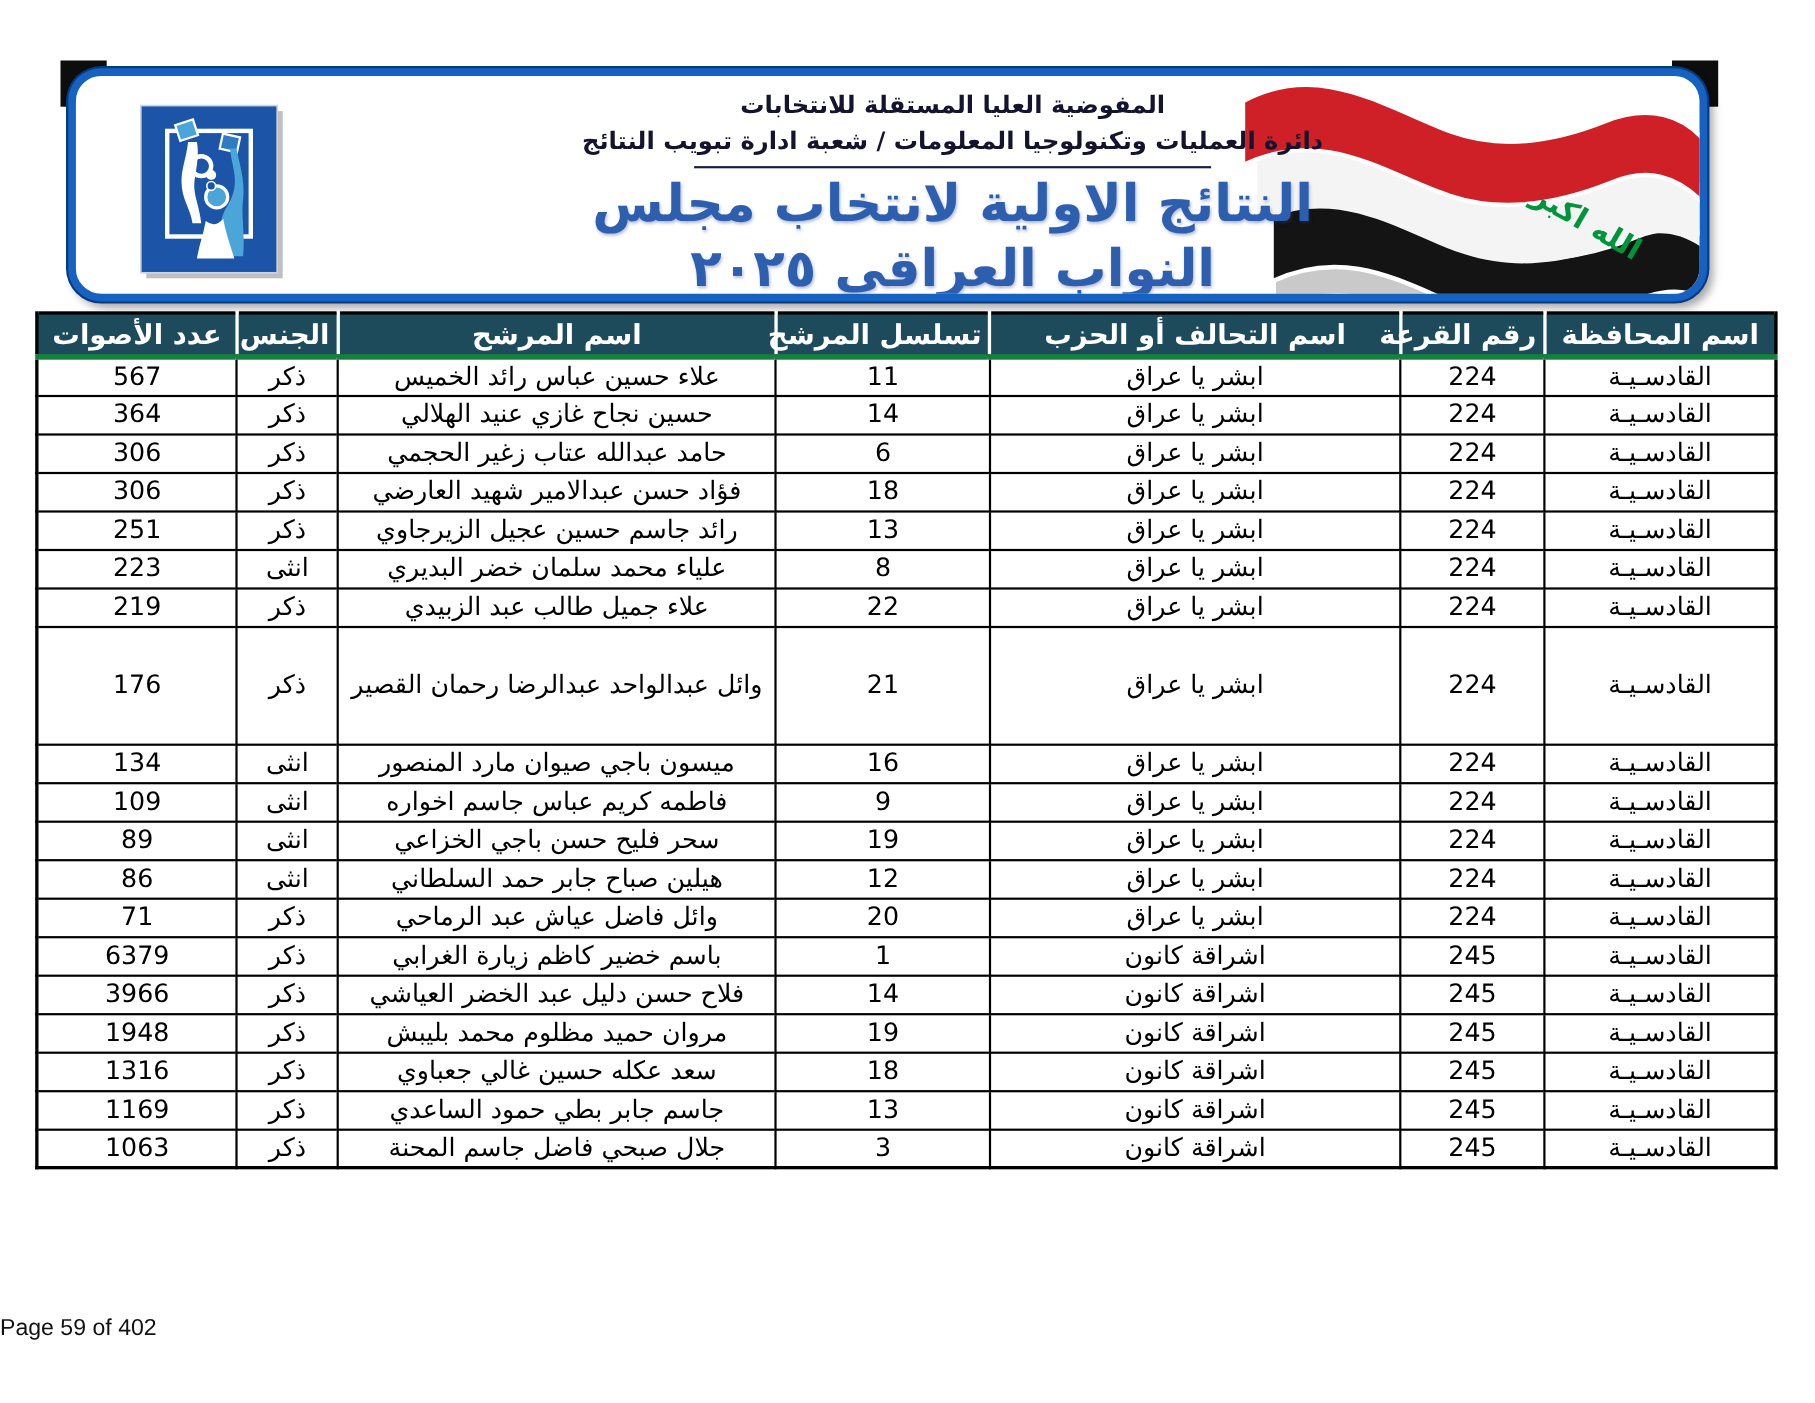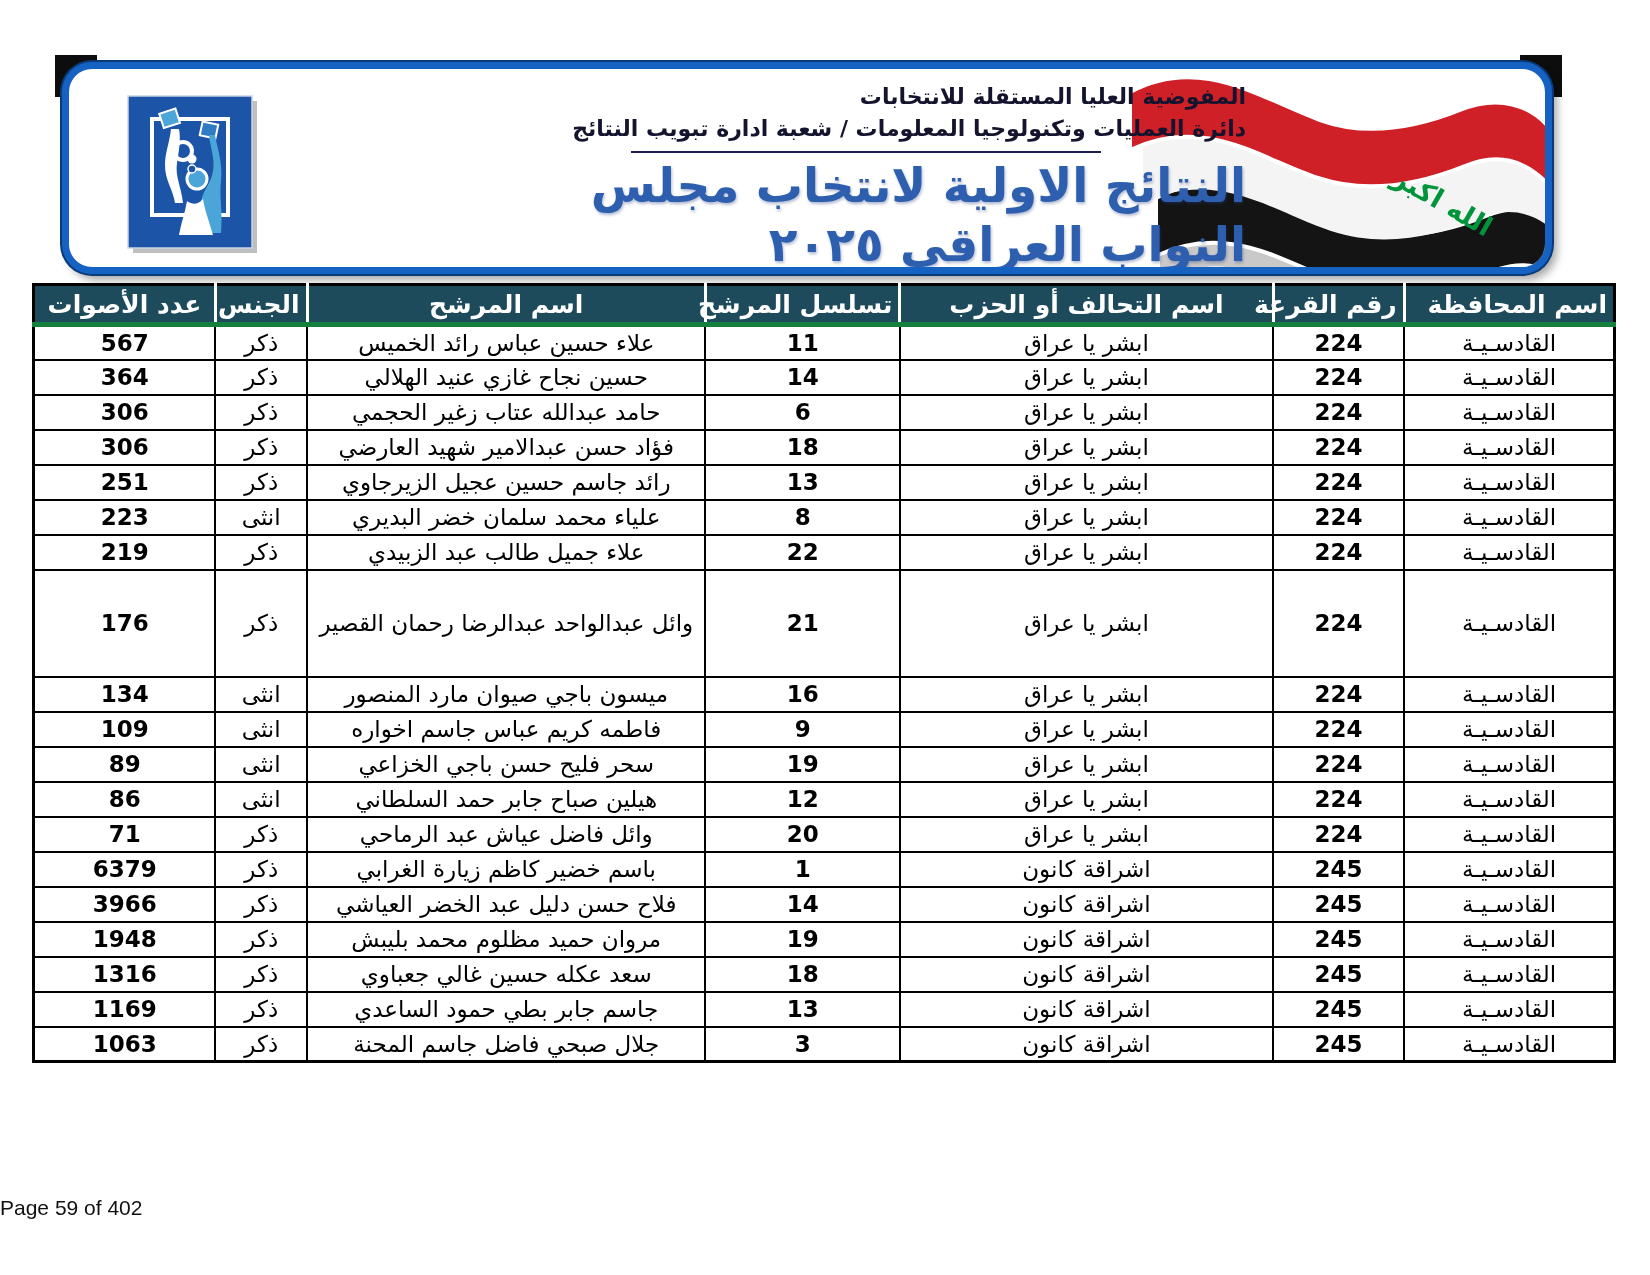--- a/index.html
+++ b/index.html
@@ -11,21 +11,21 @@
   .notch-r { position:absolute; left:1520px; top:55px; width:42px; height:42px; background:#0d0d0d; }
   .banner {
     position:absolute; left:62px; top:62px; width:1490px; height:212px;
     background:#ffffff; border:7px solid var(--banner_border,#1562c2);
     border-radius:30px; overflow:hidden;
     box-shadow:0 0 0 2px #0a3a7a, 5px 6px 8px rgba(0,0,0,.35);
   }
   .logo-wrap { position:absolute; left:56px; top:24px; width:136px; height:164px; }
   .header-text {
     position:absolute; left:54%; top:12px; transform:translateX(-50%);
-    width:760px; direction:rtl; z-index:3;
+    width:760px; text-align:center; direction:rtl; z-index:3;
   }
   .org-line { font-size:22px; font-weight:bold; color:#14142e; line-height:1.45; }
   .header-divider { width:470px; height:2px; background:#1b1b4d; margin:6px auto 4px auto; }
   .doc-title {
     font-size:47px; font-weight:bold; color:var(--title_blue,#2d5fae);
     line-height:1.25; text-shadow:1px 2px 3px rgba(35,60,125,.35);
     font-family:"DejaVu Serif","DejaVu Sans",serif;
   }
   .flag-wrap { position:absolute; right:-7px; top:-7px; width:432px; height:216px; z-index:2; }
 
@@ -34,29 +34,29 @@
     position:absolute; left:32px; top:283px; width:1584px;
     border-collapse:collapse; direction:rtl; table-layout:fixed;
     border:3px solid #000; background:#fff;
   }
   table.results th {
     background:var(--header_bg,#1d4b5c); color:#ffffff;
     font-size:25px; font-weight:bold; height:40px;
     border-left:3px solid #ffffff; border-right:3px solid #ffffff;
     border-bottom:5px solid #15803d; padding:2px 6px; white-space:nowrap;
   }
-  table.results th:first-child { border-right:3px solid #000;text-align:right; }
+  table.results th:first-child { border-right:3px solid #000; }
   table.results th:last-child { border-left:3px solid #000; }
   table.results td {
     border:2.5px solid #000; font-size:23px; color:#000;
     text-align:center; vertical-align:middle; height:35px; padding:0 10px;
     overflow:hidden; white-space:nowrap;
   }
   table.results tr.tall td { height:107px; }
-  table.results td.num { font-family:"DejaVu Sans",sans-serif; direction:ltr;font-weight:bold; }
+  table.results td.num { font-family:"DejaVu Sans",sans-serif; direction:ltr; }
 
   
   .page-footer {
     position:absolute; left:0; top:1196px; width:1650px;
     font-size:21px; color:#111;
     font-family:"Liberation Sans","DejaVu Sans",sans-serif;
   }
 </style>
 </head>
 <body>

